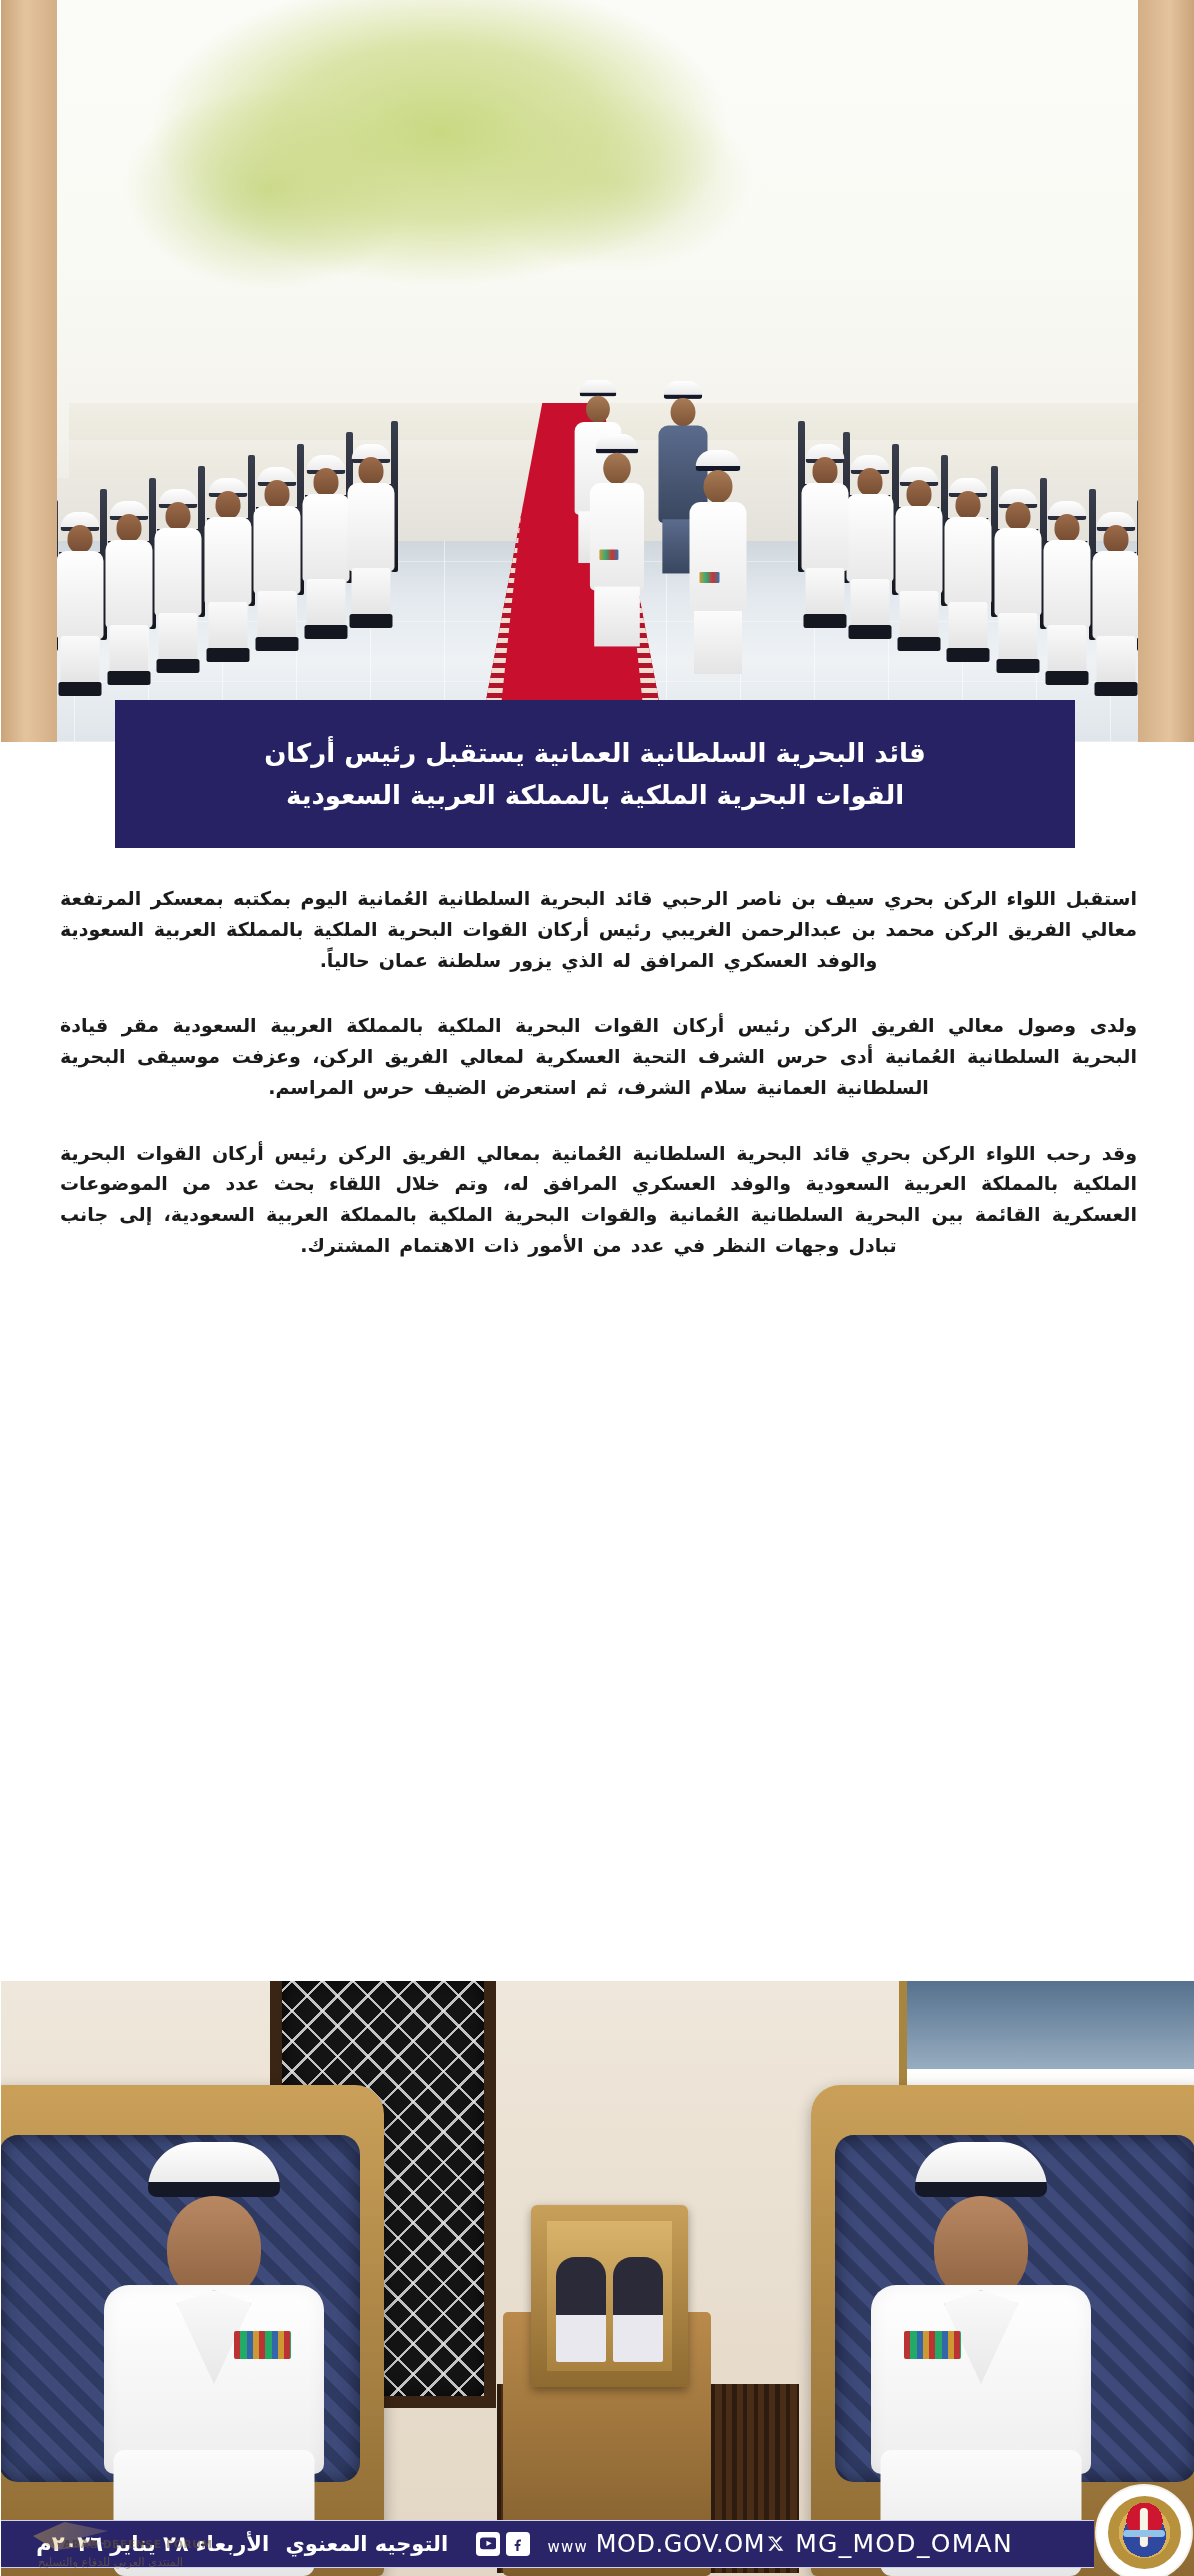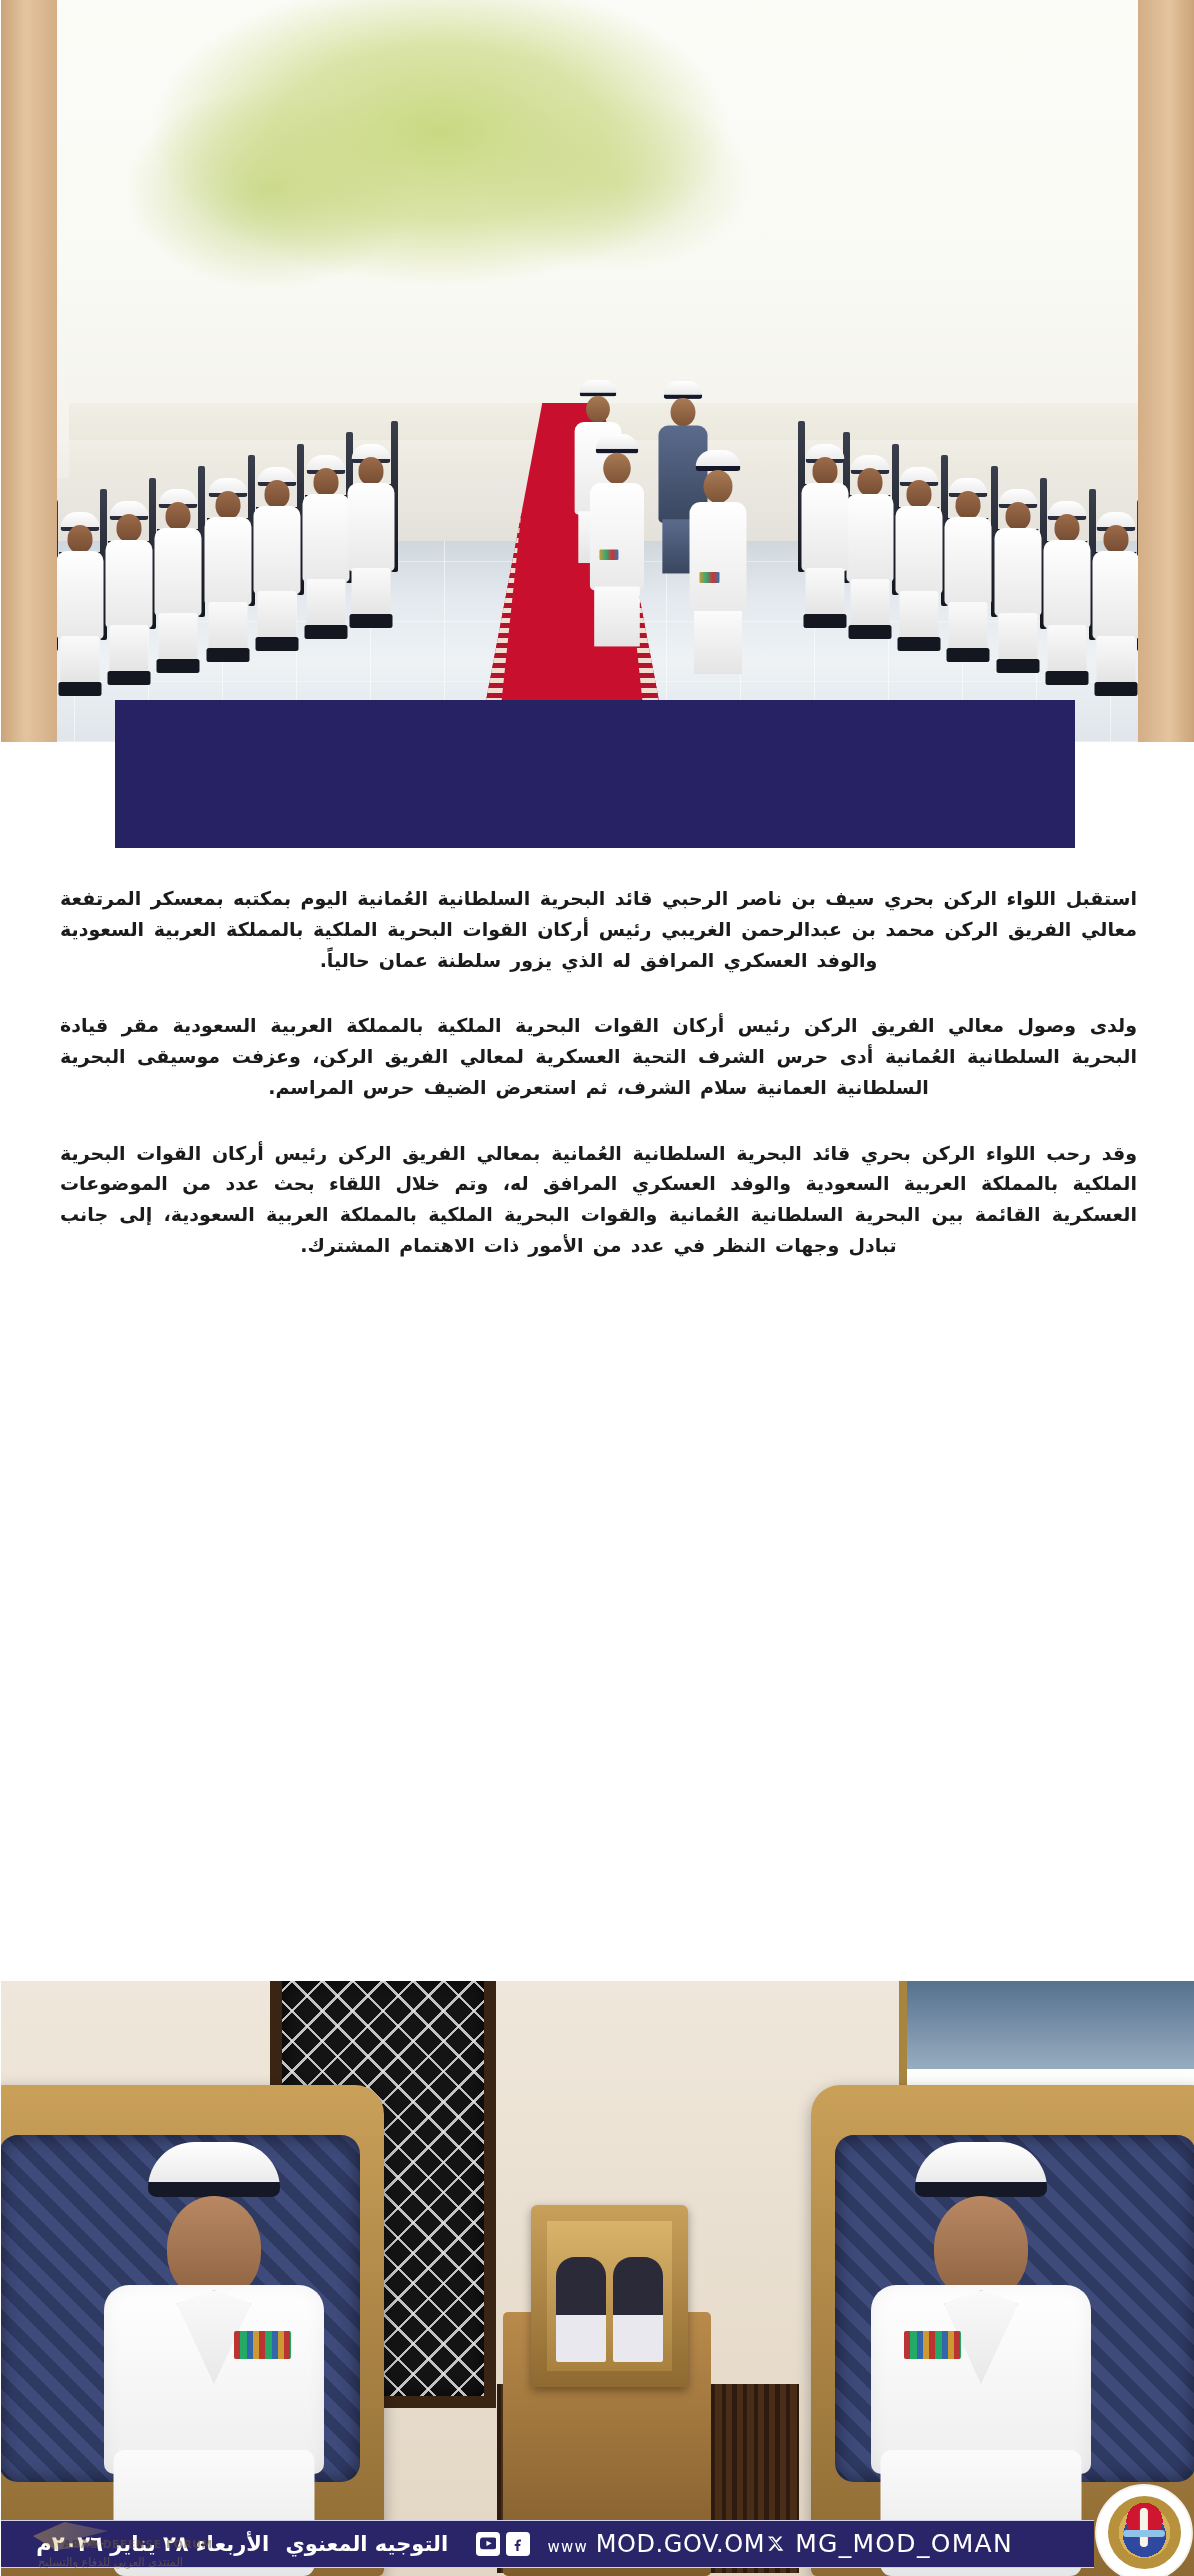--- a/index.html
+++ b/index.html
@@ -563,20 +563,22 @@
         <div class="o-medals"></div>
       </div>
       <div class="o-legs"></div>
     </div>
 
   <div class="pillar-l"></div>
   <div class="pillar-r"></div>
 </div>
 
 <div class="headline">
+  <div class="headline-line">قائد البحرية السلطانية العمانية يستقبل رئيس أركان</div>
+  <div class="headline-line">القوات البحرية الملكية بالمملكة العربية السعودية</div>
 </div>
 
 <div class="article">
   <p class="para">استقبل اللواء الركن بحري سيف بن ناصر الرحبي  قائد البحرية السلطانية العُمانية اليوم بمكتبه بمعسكر المرتفعة معالي الفريق الركن محمد بن عبدالرحمن الغريبي رئيس أركان القوات البحرية الملكية بالمملكة العربية السعودية والوفد العسكري المرافق له الذي يزور سلطنة عمان حالياً.</p>
   <p class="para">ولدى وصول معالي الفريق الركن رئيس أركان القوات البحرية الملكية بالمملكة العربية السعودية مقر قيادة البحرية السلطانية العُمانية  أدى حرس الشرف التحية العسكرية لمعالي الفريق الركن، وعزفت موسيقى البحرية السلطانية العمانية سلام الشرف، ثم استعرض الضيف حرس المراسم.</p>
   <p class="para">وقد رحب اللواء الركن بحري قائد البحرية السلطانية العُمانية بمعالي الفريق الركن رئيس أركان القوات البحرية الملكية بالمملكة العربية السعودية والوفد العسكري المرافق له، وتم خلال اللقاء بحث عدد من الموضوعات العسكرية القائمة  بين البحرية السلطانية  العُمانية والقوات البحرية الملكية بالمملكة العربية السعودية، إلى جانب  تبادل وجهات النظر في عدد من الأمور ذات الاهتمام المشترك.</p>
 </div>
 
 <div class="photo-bottom">
   <div class="wall"></div>

